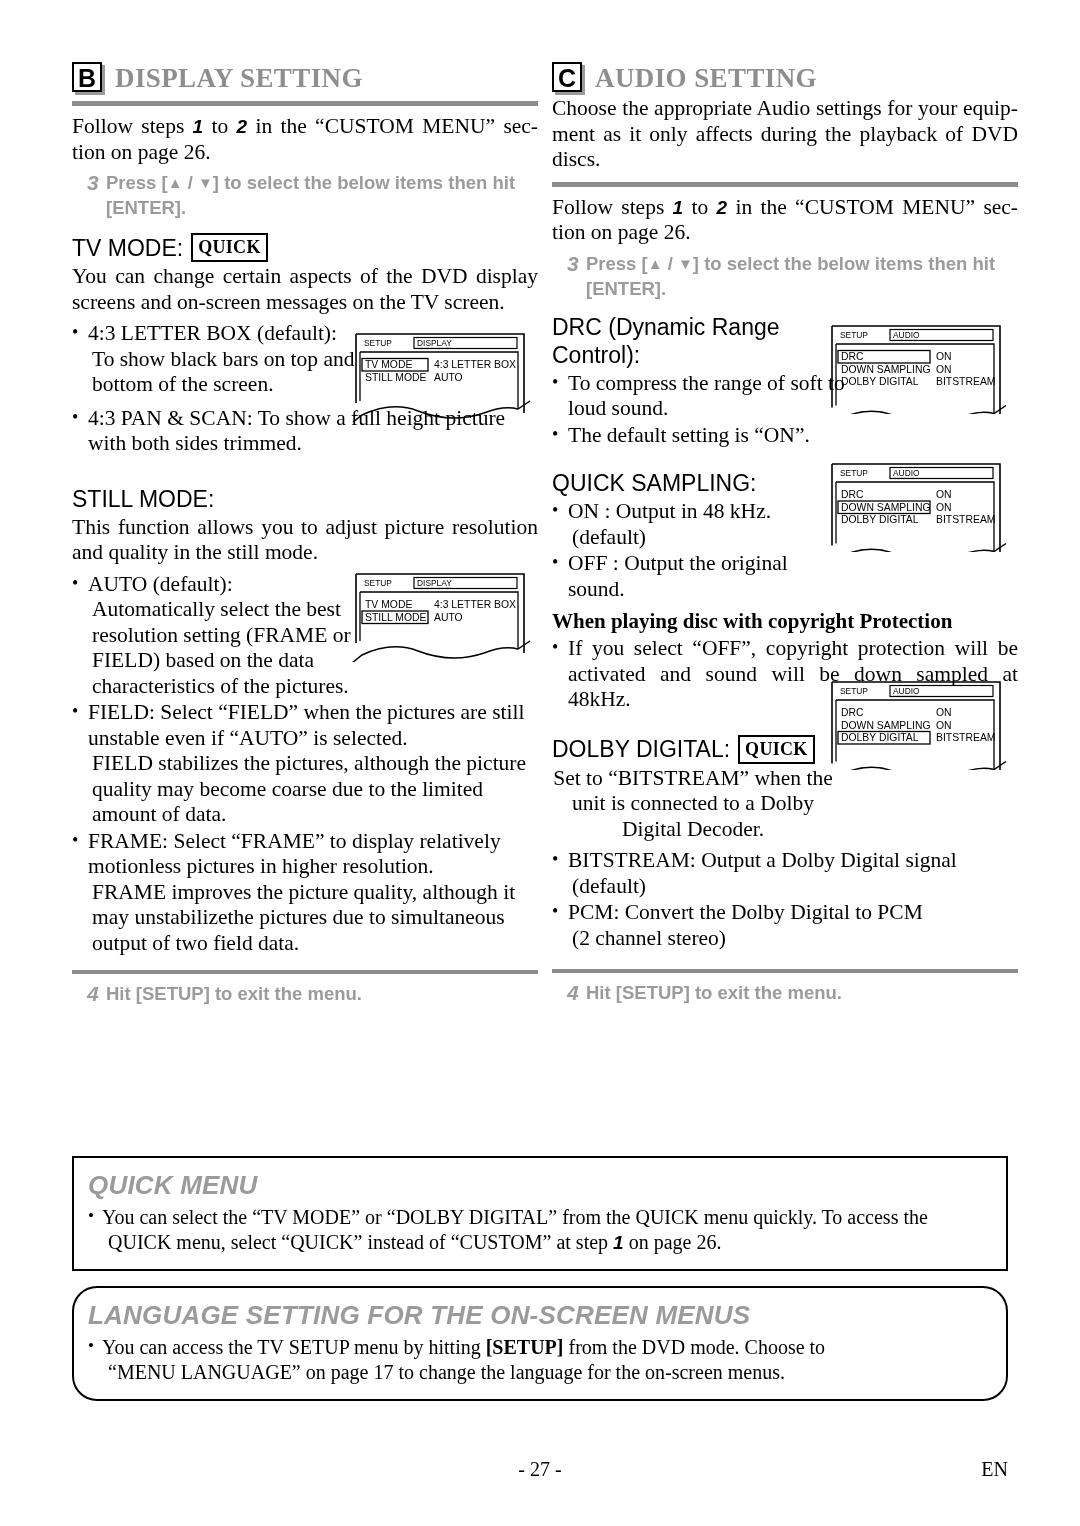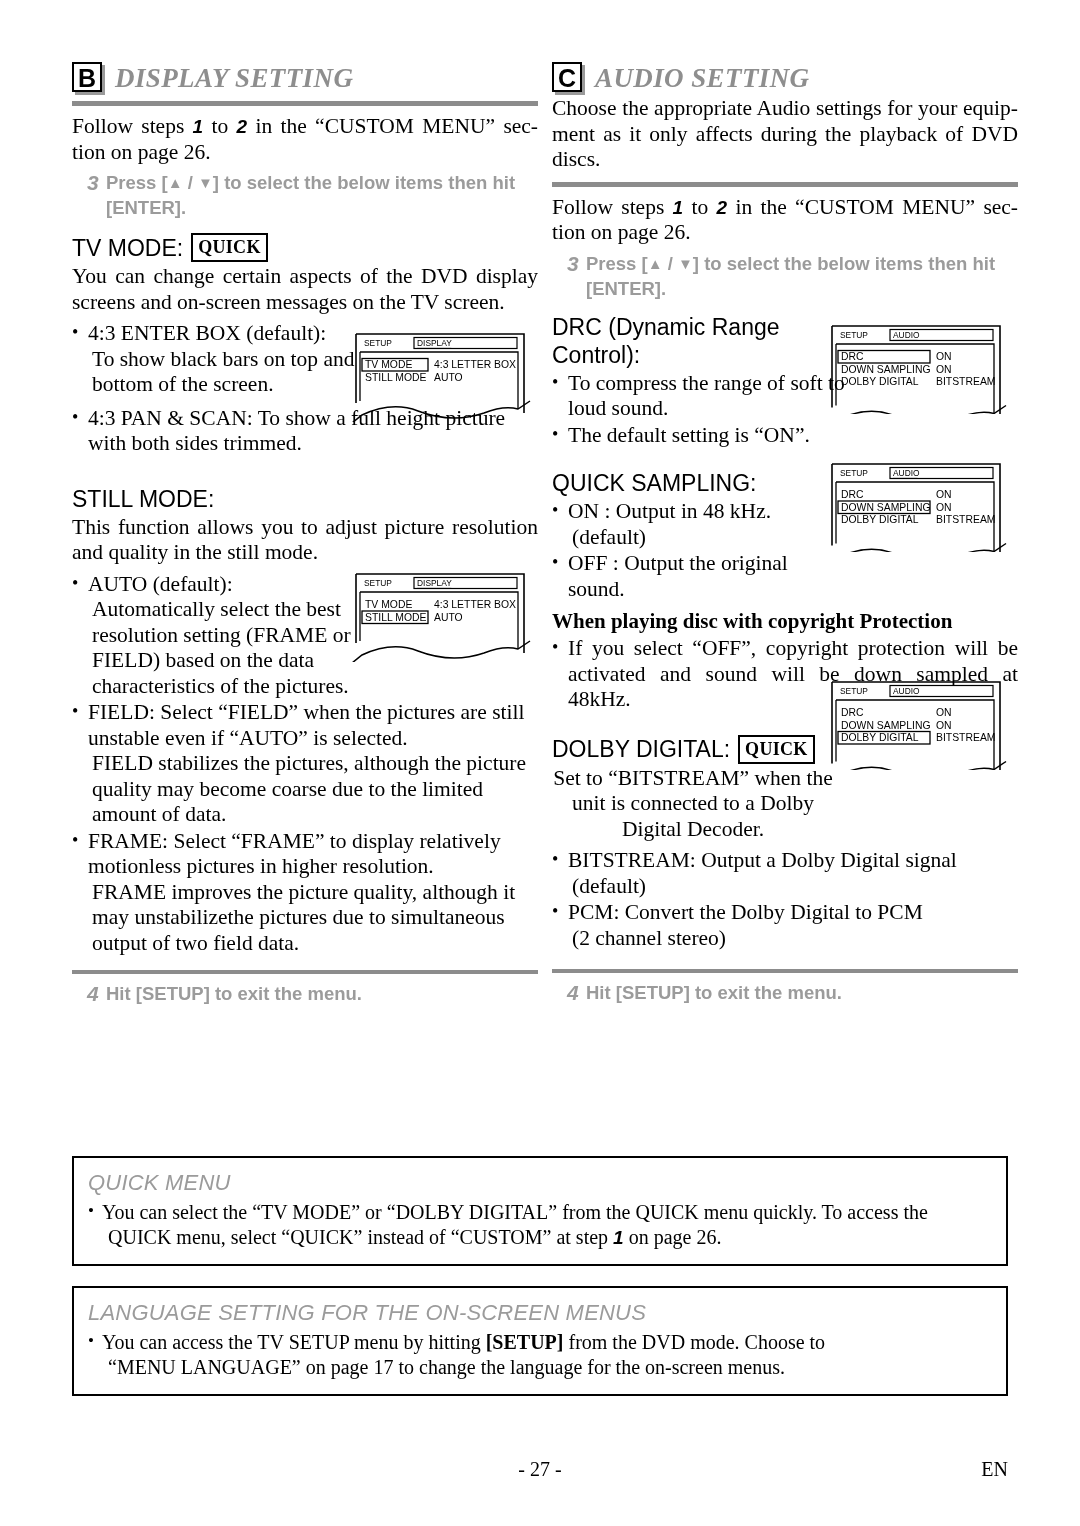--- a/index.html
+++ b/index.html
@@ -48,21 +48,20 @@
     font-size: 25px;
     line-height: 28px;
     text-align: center;
     color: #000;
     background: #fff;
     box-sizing: border-box;
     flex: 0 0 auto;
   }
   .sec-title {
     font-family: "Liberation Serif", serif;
-    font-style: italic;
     font-weight: bold;
     font-size: 27px;
     letter-spacing: .4px;
     color: #8e8e8e;
     margin-left: 13px;
     line-height: 30px;
     position: relative;
     top: 1px;
   }
 
@@ -187,22 +186,22 @@
     position: absolute;
     left: 72px;
     width: 936px;
     border: 2px solid #000;
     box-sizing: border-box;
     padding: 12px 14px 14px 14px;
   }
   .note-head {
     font-family: "Liberation Sans", sans-serif;
     font-style: italic;
-    font-weight: normal;
-    font-size: 22px;
+    font-weight: bold;
+    font-size: 26px;
     letter-spacing: .2px;
     color: #9b9b9b;
     margin-bottom: 4px;
   }
   .note-list {
     list-style: none;
     margin: 0;
     padding: 0;
   }
   .note-list li {
@@ -259,21 +258,21 @@
       <div class="step-t"><span>Press [</span><span class="tri">▲</span><span> / </span><span class="tri">▼</span><span>] to select the below items then hit [ENTER].</span></div>
     </div>
 
     <div class="item-title">
       <span>TV MODE:</span>
       <span class="quick-tag">QUICK</span>
     </div>
     <p class="body">You can change certain aspects of the DVD display screens and on-screen messages on the TV screen.</p>
 
     <ul class="bl">
-      <li class="narrow"><span>4:3 ENTER BOX (default):</span><span class="sub">To show black bars on top and bottom of the screen.</span></li>
+      <li class="narrow"><span>4:3 LETTER BOX (default):</span><span class="sub">To show black bars on top and bottom of the screen.</span></li>
       <li style="margin-top:8px"><span>4:3 PAN &amp; SCAN: To show a full height picture with both sides trimmed.</span></li>
     </ul>
 
     <div class="item-title" style="margin-top:28px">
       <span>STILL MODE:</span>
     </div>
     <p class="body">This function allows you to adjust picture resolution and quality in the still mode.</p>
 
     <ul class="bl">
       <li class="narrow"><span>AUTO (default):</span><span class="sub">Automatically select the best resolution setting (FRAME or FIELD) based on the data characteristics of the pictures.</span></li>
@@ -442,21 +441,21 @@
       </svg>
     </div>
 
   <div class="notebox" style="top:1156px;">
     <div class="note-head">QUICK MENU</div>
     <ul class="note-list">
       <li><span>You can select the “TV MODE” or “DOLBY DIGITAL” from the QUICK menu quickly. To access the</span><span class="ind"><span>QUICK menu, select “QUICK” instead of “CUSTOM” at step </span><span class="num">1</span><span> on page 26.</span></span></li>
     </ul>
   </div>
 
-  <div class="notebox" style="top:1286px;">
+  <div class="notebox" style="top:1286px;border-radius:25px;">
     <div class="note-head">LANGUAGE SETTING FOR THE ON-SCREEN MENUS</div>
     <ul class="note-list">
       <li><span>You can access the TV SETUP menu by hitting </span><b class="tight">[SETUP]</b><span> from the DVD mode. Choose to</span><span class="ind">“MENU LANGUAGE” on page 17 to change the language for the on-screen menus.</span></li>
     </ul>
   </div>
 
   <div class="footer">
     <span class="pg">- 27 -</span>
     <span class="en">EN</span>
   </div>

